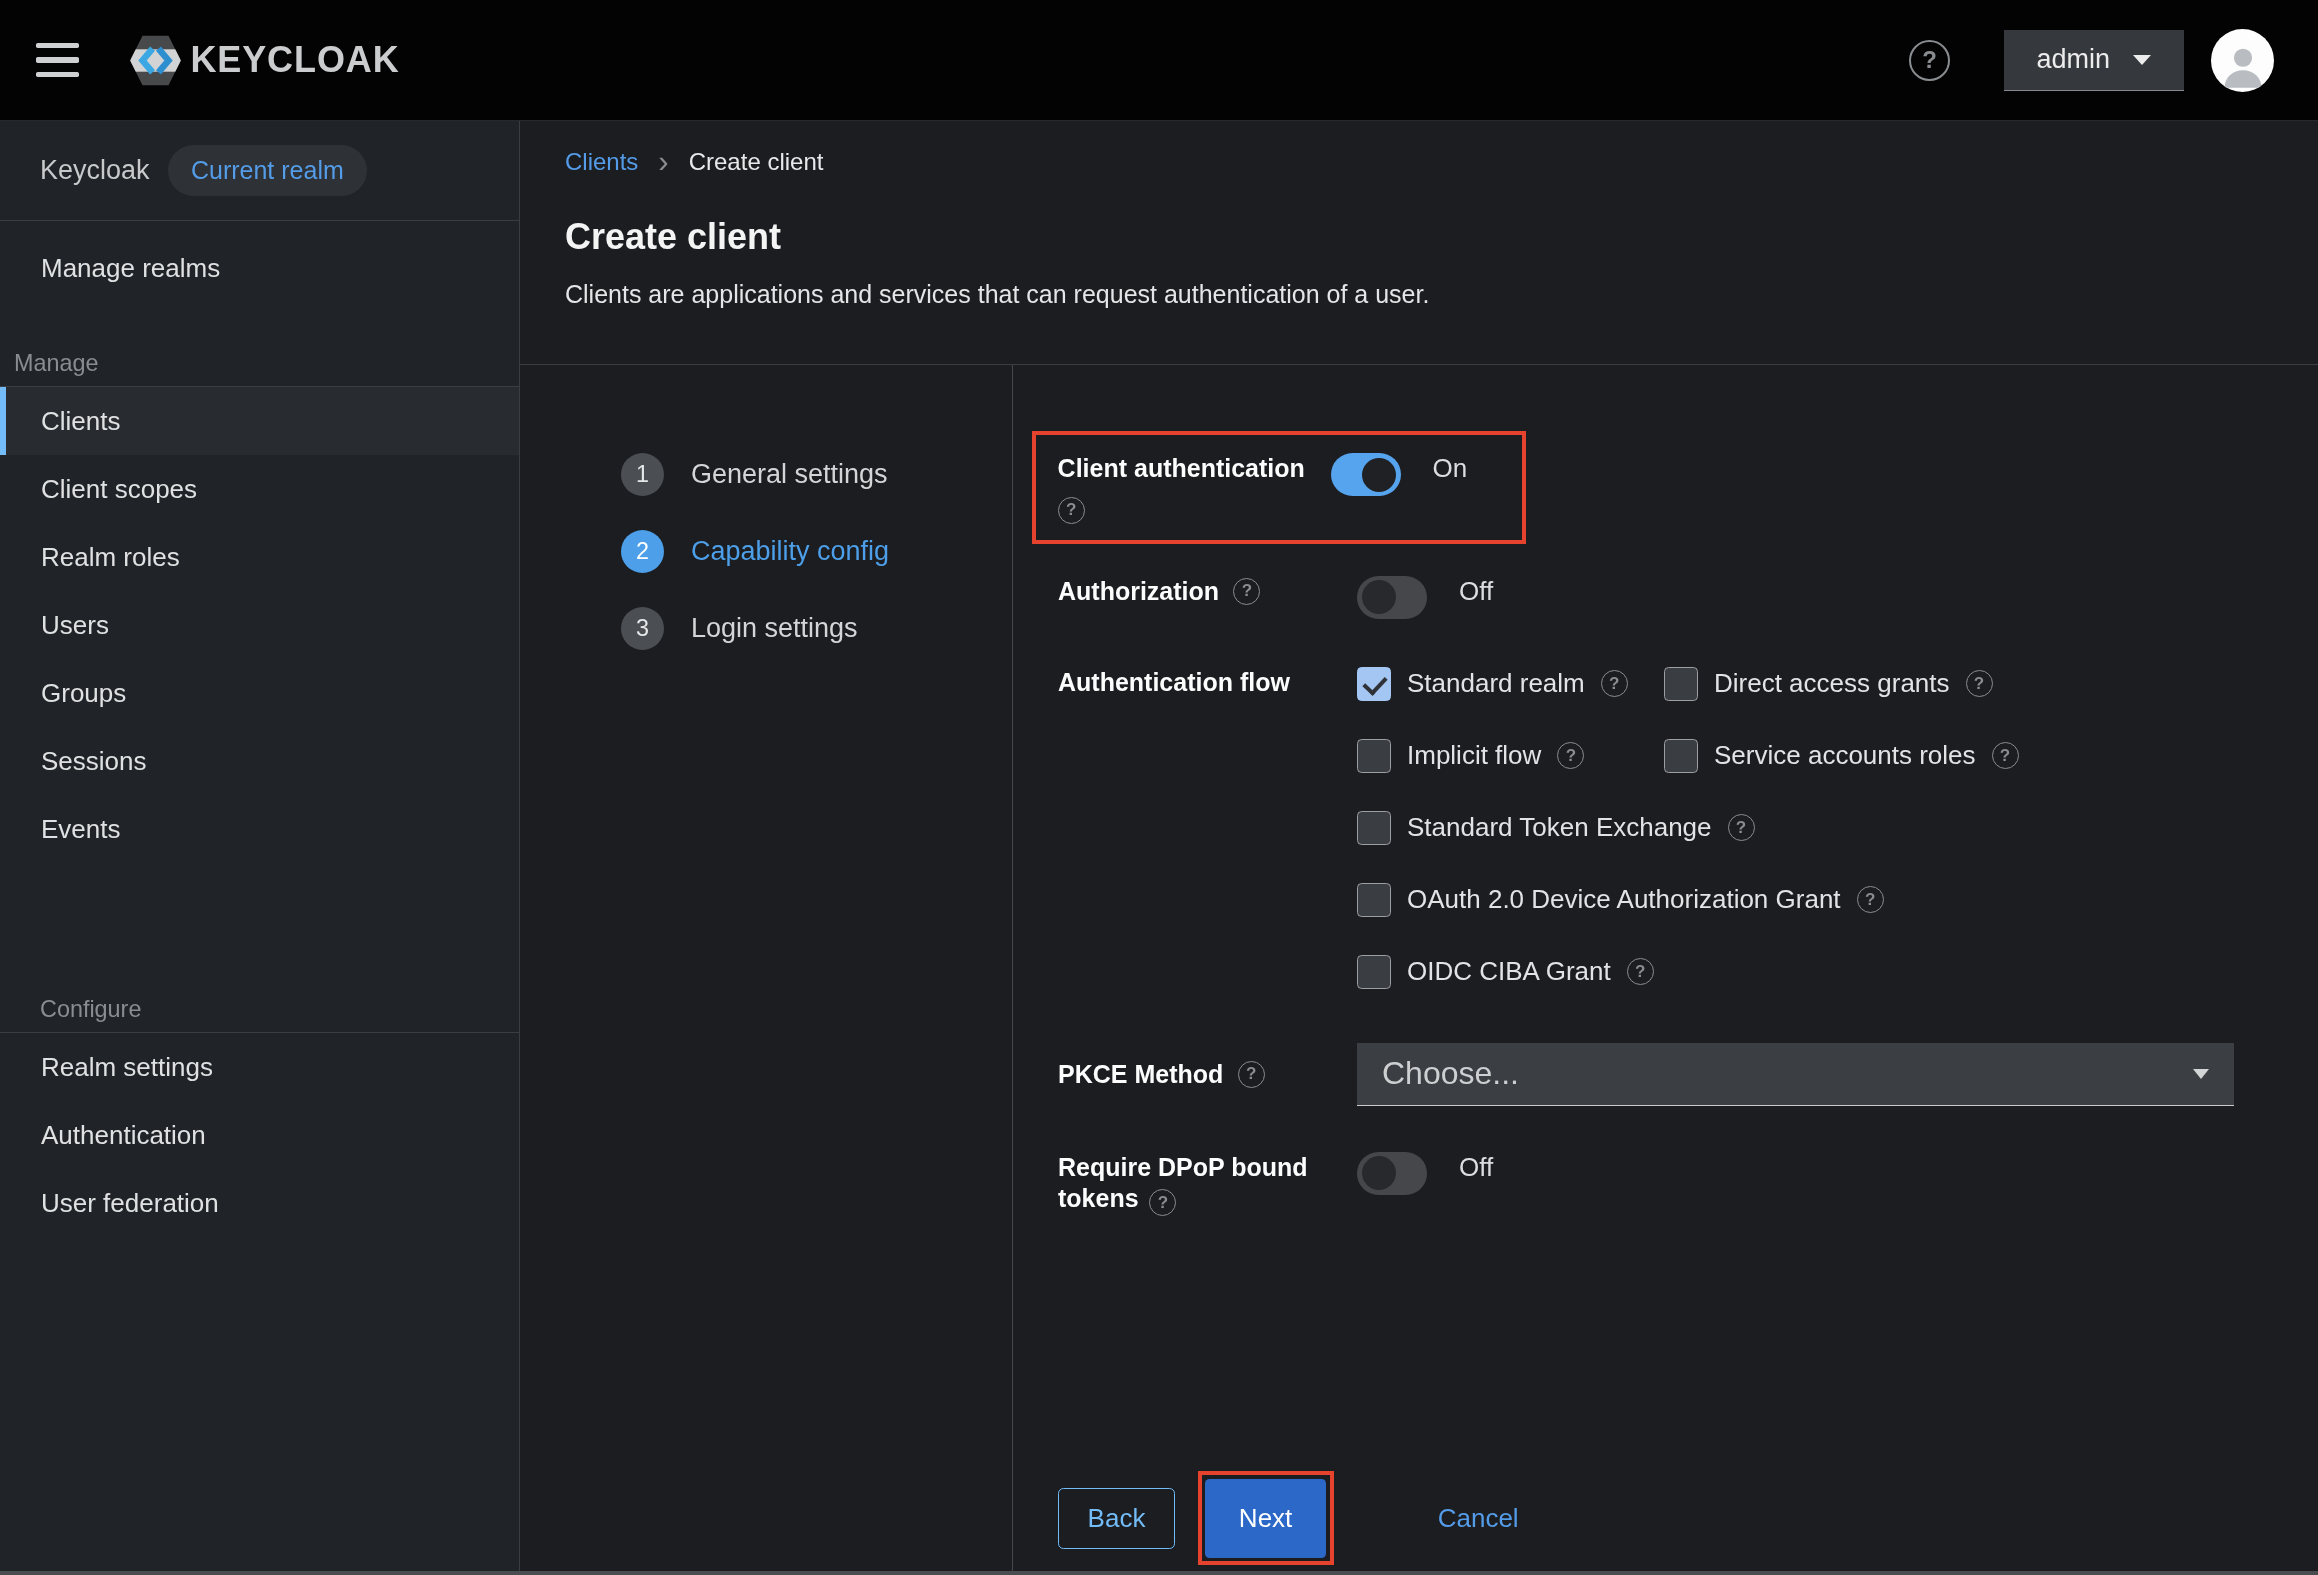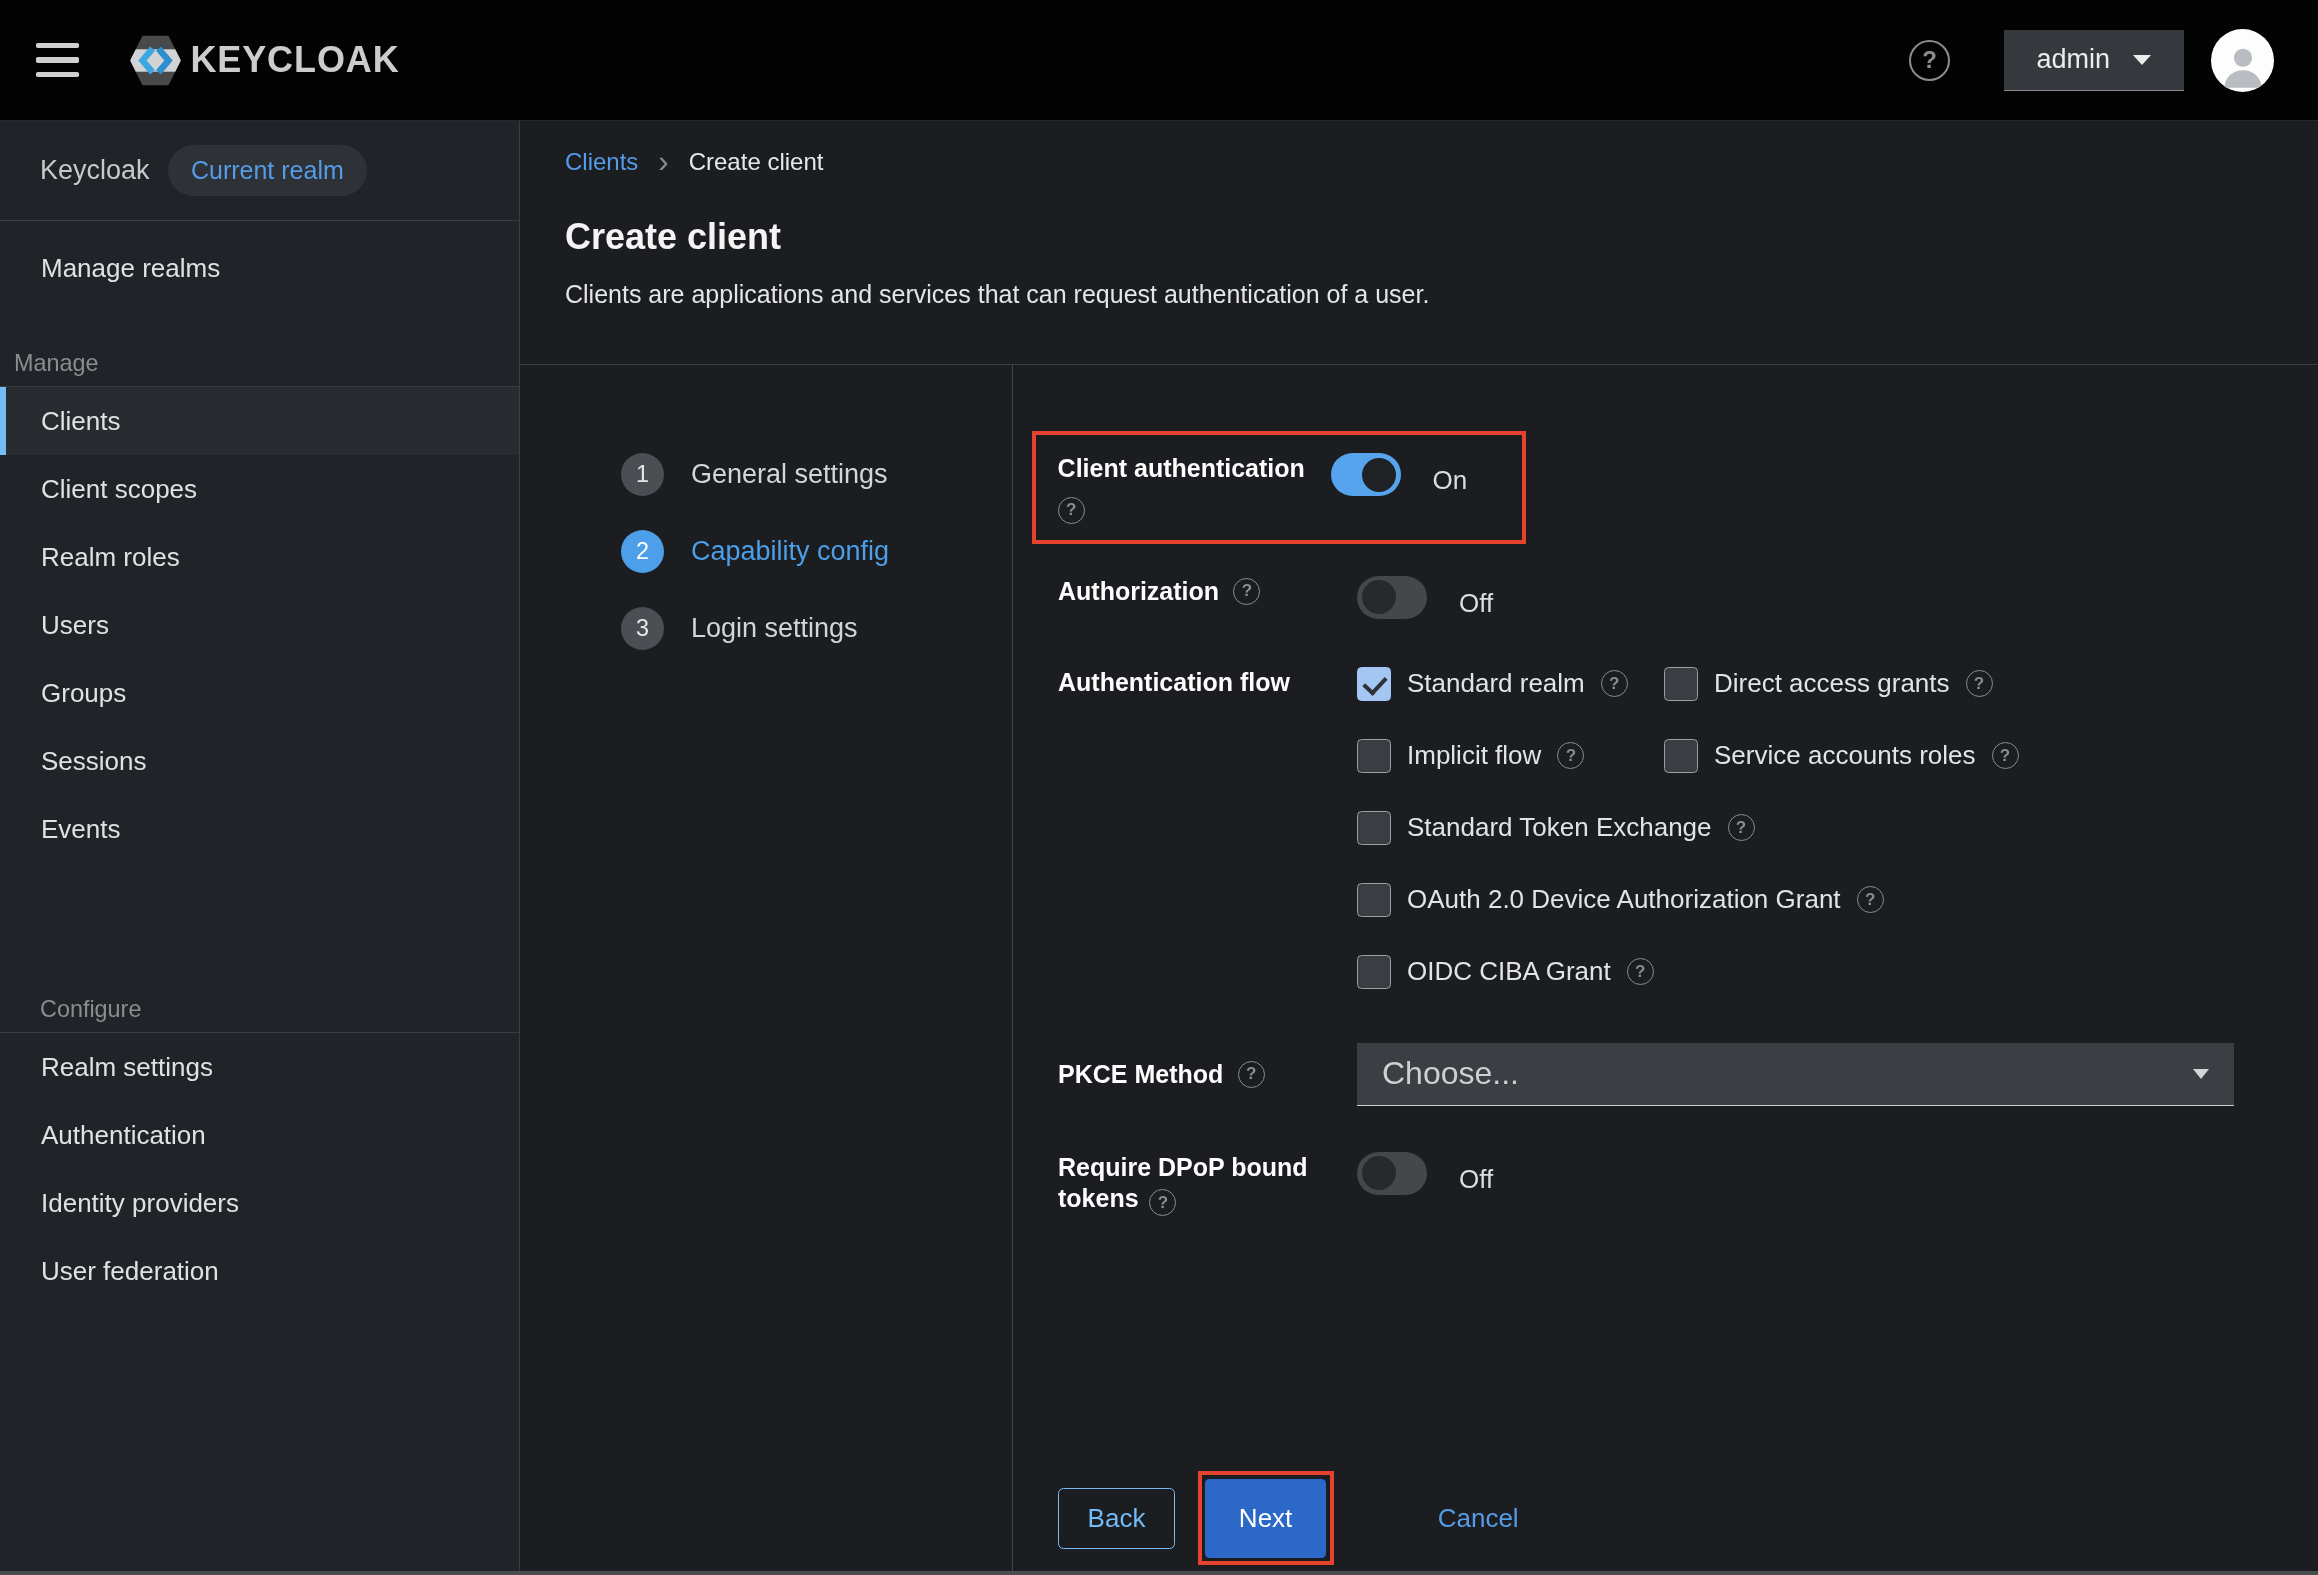--- a/index.html
+++ b/index.html
@@ -95,21 +95,21 @@
   .label-inline { display:flex; align-items:center; gap:14.4px; }
   .help-circle {
     width:27px; height:27px; border:1.8px solid #8a8d90; border-radius:50%; flex:none;
     color:#8a8d90; font-size:17px; font-weight:bold; display:inline-flex; align-items:center; justify-content:center;
     background:none; cursor:pointer; vertical-align:middle;
   }
   .help-below { display:inline-flex; margin-top:12.6px; }
   .wrap-label { width:279px; }
   .wrap-label .help-circle { margin-left:10.8px; }
 
-  .toggle-wrap { display:flex; align-items:flex-end; gap:32px; }
+  .toggle-wrap { display:flex; align-items:flex-start; gap:32px; }
   .state-text { font-size:26px; color:#dcdde0; }
   .toggle { width:70px; height:43px; border-radius:21.6px; position:relative; border:none; cursor:pointer; background:#45474b; flex:none; }
   .toggle .knob { position:absolute; top:4.5px; width:34px; height:34px; border-radius:50%; background:#27292d; left:4.5px; }
   .toggle.on { background:#57a4ee; }
   .toggle.on .knob { left:auto; right:4.5px; background:#1f2124; }
 
   .row-auth { margin-top:32px; }
   .row-flow { margin-top:48px; }
   .cb-rows { display:flex; flex-direction:column; gap:38px; }
   .cb-row { display:flex; }
@@ -202,21 +202,20 @@
   <div class="nav-item">Realm roles</div>
   <div class="nav-item">Users</div>
   <div class="nav-item">Groups</div>
   <div class="nav-item">Sessions</div>
   <div class="nav-item">Events</div>
 
   <div class="nav-section configure">Configure</div>
   <div class="nav-divider"></div>
   <div class="nav-item">Realm settings</div>
   <div class="nav-item">Authentication</div>
-  <div class="nav-item">Identity providers</div>
   <div class="nav-item">User federation</div>
 </nav>
 
 <main class="main">
   <div class="page-header">
     <div class="breadcrumb">
       <button class="bc-link">Clients</button>
       <span class="bc-sep">›</span>
       <span>Create client</span>
     </div>

